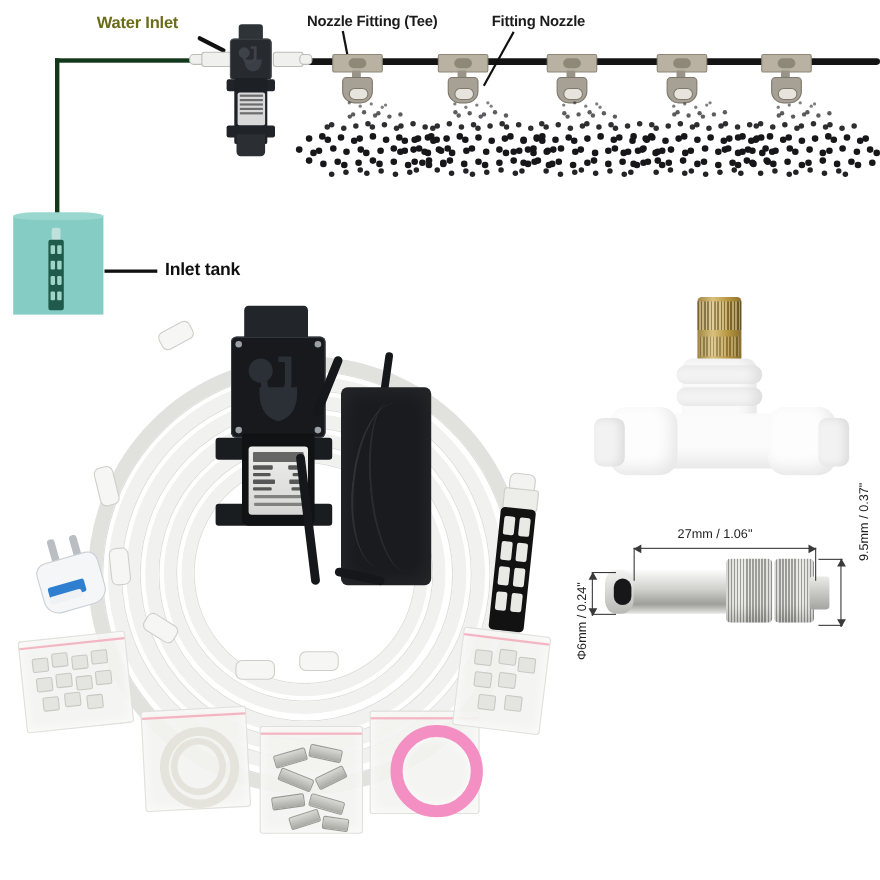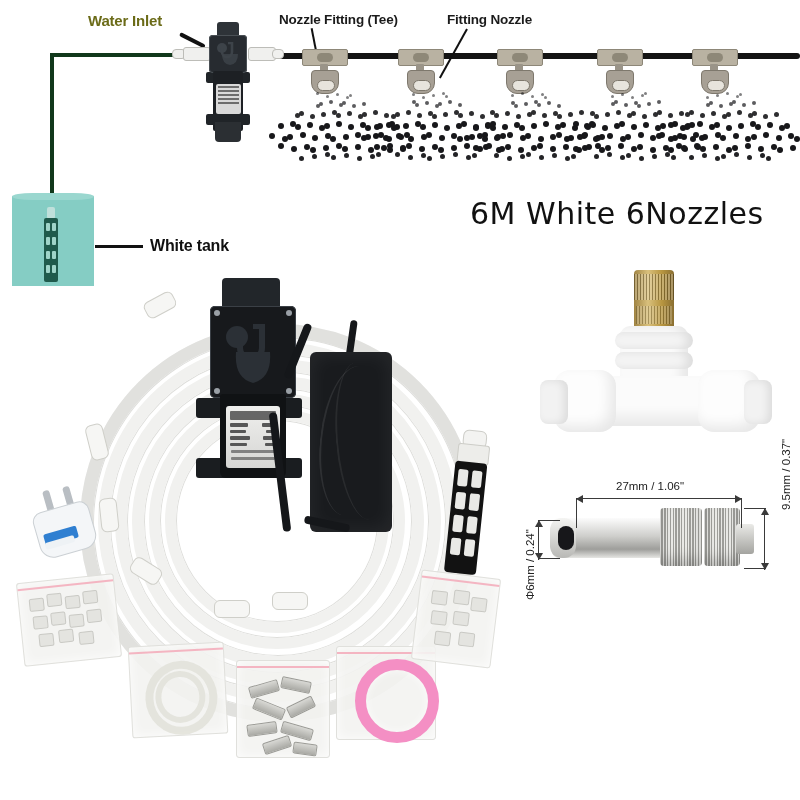--- a/index.html
+++ b/index.html
@@ -208,21 +208,21 @@
   <div class="abs" id="diagram">
 
     <div class="abs feedline feed-v"></div>
     <div class="abs feedline feed-h"></div>
 
     <div class="abs mainhose"></div>
 
     <div class="abs lbl label-water-inlet">Water Inlet</div>
     <div class="abs lbl label-nozzle-fitting">Nozzle Fitting (Tee)</div>
     <div class="abs lbl label-misting-nozzle">Fitting Nozzle</div>
-    <div class="abs lbl label-water-tank">White tank</div>
+    <div class="abs lbl label-water-tank">Inlet tank</div>
 
     <div class="abs leader leader-inlet"></div>
     <div class="abs leader leader-tee"></div>
     <div class="abs leader leader-nozzle"></div>
     <div class="abs leader leader-tank"></div>
 
     <div class="fit fit-l2"></div>
     <div class="fit fit-l"></div>
     <div class="fit fit-r"></div>
     <div class="fit fit-r2"></div>
@@ -659,21 +659,20 @@
         <i style="left:2px;top:19px"></i>
           <i style="left:8px;top:19px"></i>
         <i style="left:2px;top:33px"></i>
           <i style="left:8px;top:33px"></i>
         <i style="left:2px;top:47px"></i>
           <i style="left:8px;top:47px"></i>
       </div>
     </div>
   </div>
 
-  <div class="abs" id="title">6M White 6Nozzles</div>
 
   <div class="abs" id="kit">
 
     <div class="coil" style="left:62px;top:62px;width:372px;height:372px;border-width:13px;"></div>
     <div class="coil" style="left:80px;top:80px;width:336px;height:336px;border-width:12px;"></div>
     <div class="coil" style="left:97px;top:97px;width:302px;height:302px;border-width:12px;"></div>
     <div class="coil" style="left:114px;top:114px;width:268px;height:268px;border-width:12px;"></div>
     <div class="coil" style="left:131px;top:131px;width:234px;height:234px;border-width:11px;"></div>
     <div class="coil" style="left:147px;top:147px;width:202px;height:202px;border-width:11px;"></div>
     <div class="coilshade" style="left:62px;top:62px;width:372px;height:372px;border-width:13px;"></div>

